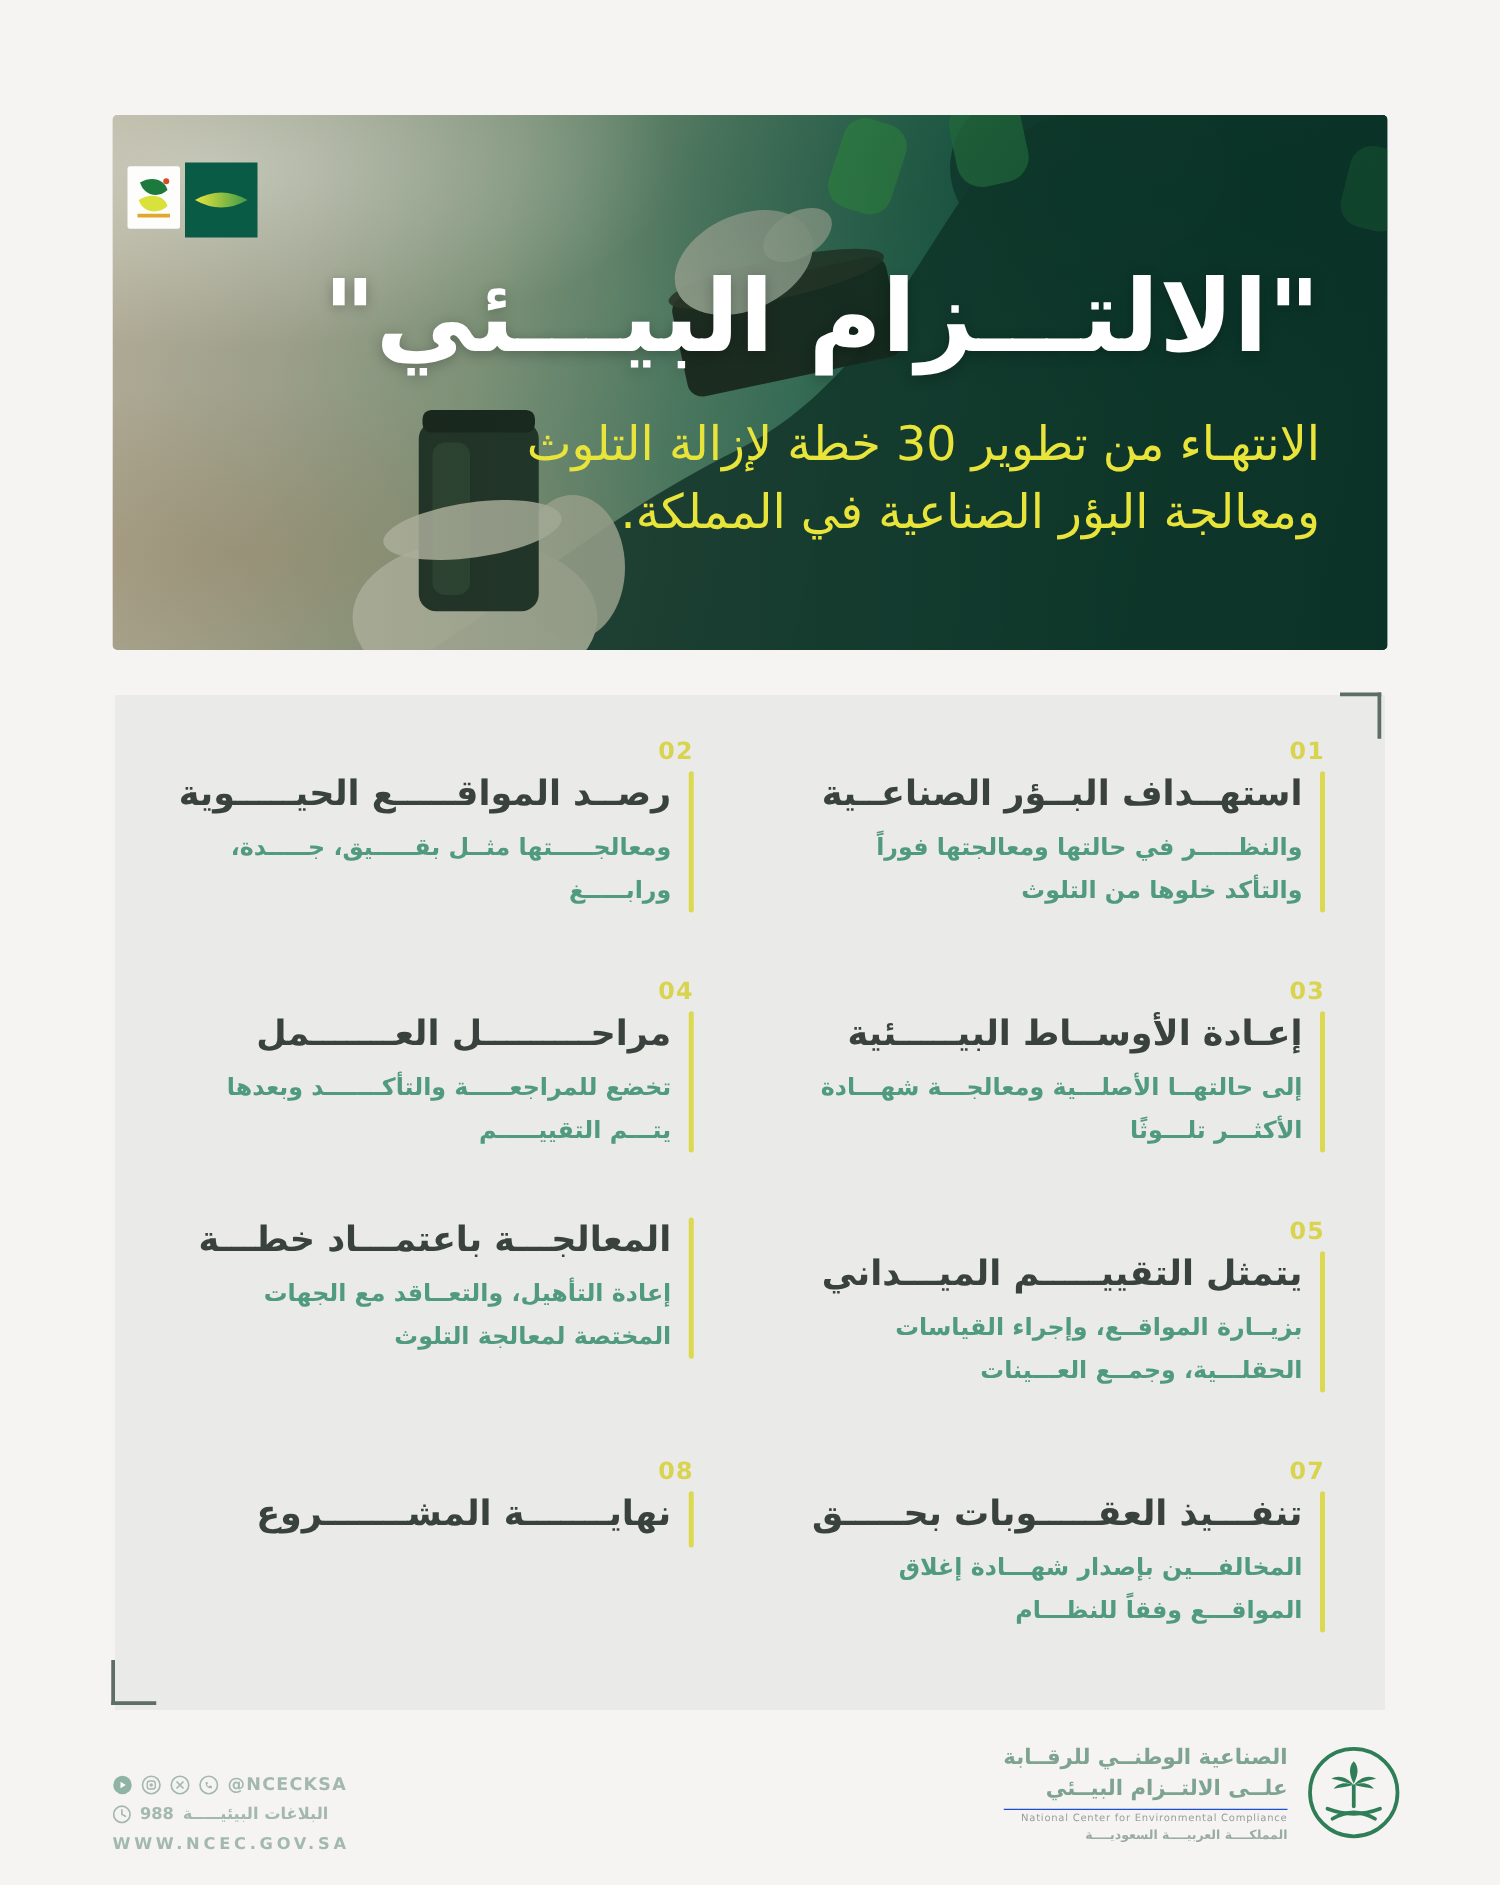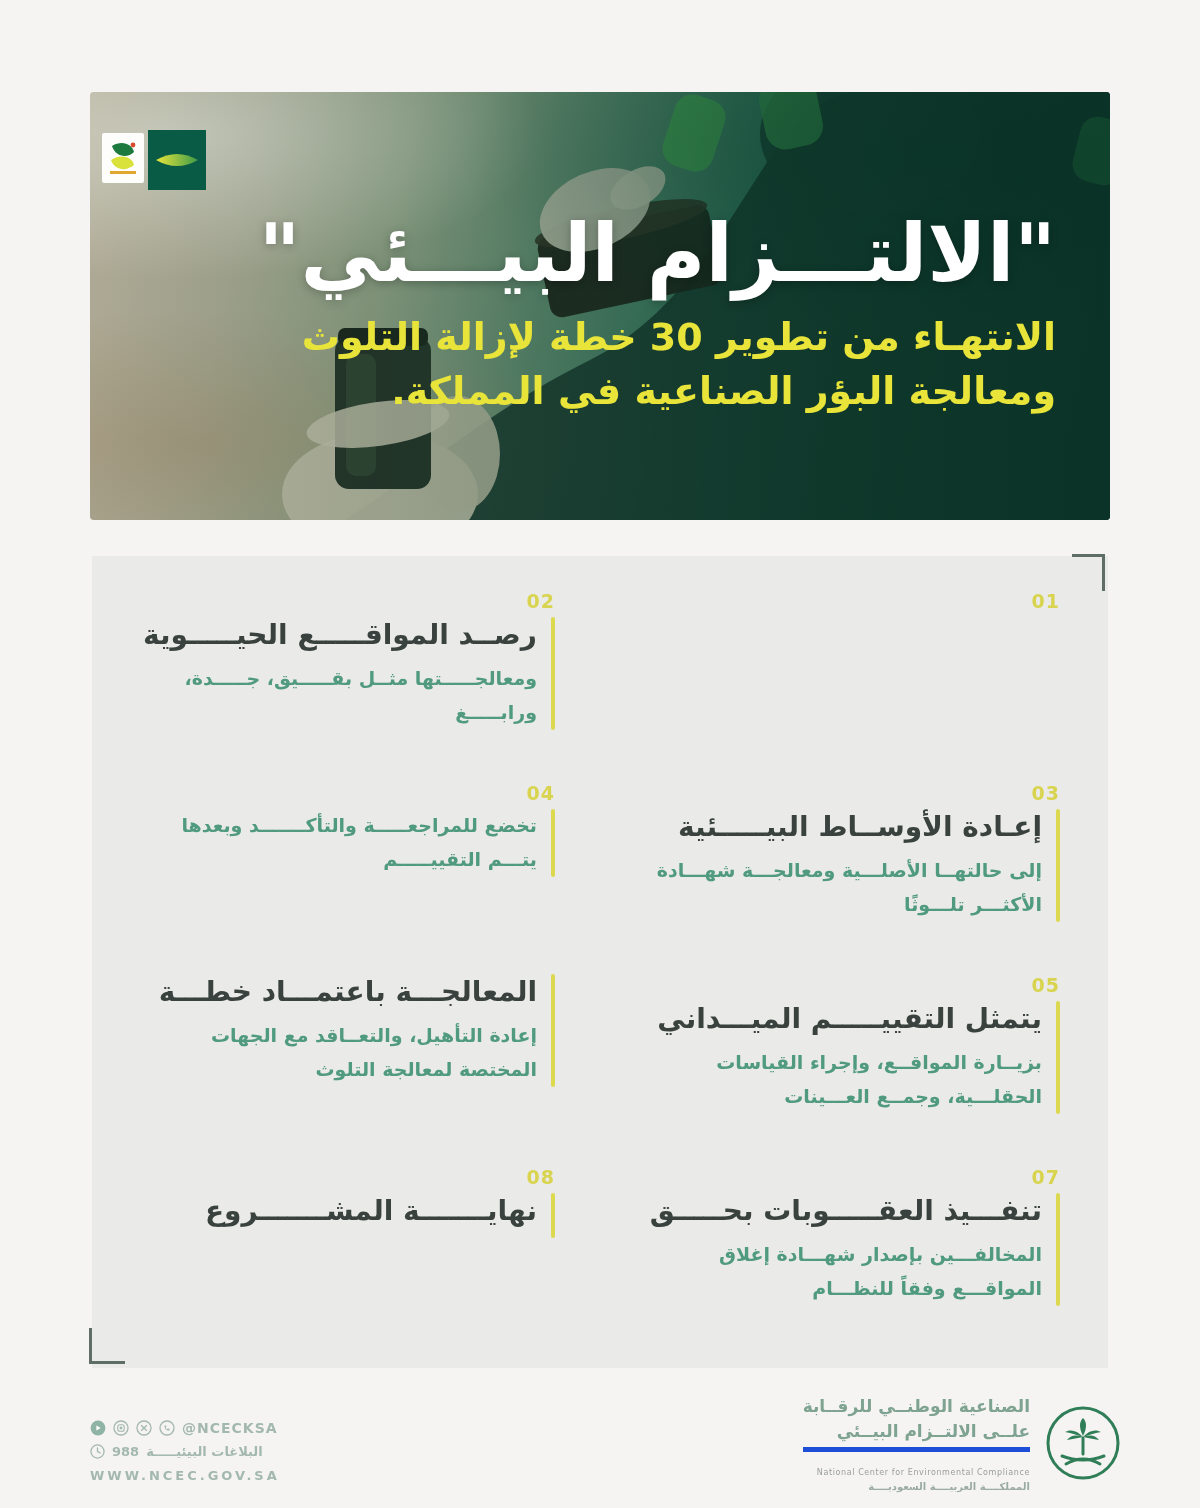--- a/index.html
+++ b/index.html
@@ -18,21 +18,21 @@
   .hero-tint { position:absolute; inset:0;
     background:
       radial-gradient(ellipse 70% 60% at 85% 15%, rgba(6,48,36,.35), rgba(6,48,36,0) 70%),
       linear-gradient(to right, rgba(120,150,125,.10) 0%, rgba(45,105,80,.26) 40%, rgba(13,72,52,.44) 75%, rgba(8,60,44,.5) 100%);
   }
   .logo-white { position:absolute; left:12px; top:41px; width:42px; height:50px; background:#fdfdfb; border-radius:2px; z-index:5; display:flex; align-items:center; justify-content:center; }
   .logo-green { position:absolute; left:58px; top:38px; width:58px; height:60px; background:#0a5b45; z-index:5; display:flex; align-items:center; justify-content:center; }
   .hero-text { position:absolute; right:54px; top:116px; direction:rtl; text-align:right; z-index:4; }
   .hero-title { color:#ffffff; font-size:80px; font-weight:bold; line-height:1.15; letter-spacing:-1px;
     text-shadow:0 2px 10px rgba(0,0,0,.25); }
-  .hero-sub { margin-top:11px; color:#e9e43a; font-size:38px; font-weight:bold; line-height:1.42; }
+  .hero-sub { margin-top:29px; color:#e9e43a; font-size:38px; font-weight:normal; line-height:1.42; }
 
   
   .card { position:absolute; left:92px; top:556px; width:1016px; height:812px; background:#eaeae8; }
   .corner-tr { position:absolute; left:1072px; top:554px; width:33px; height:37px;
     border-top:3px solid #5e6d68; border-right:3px solid #5e6d68; }
   .corner-bl { position:absolute; left:89px; top:1328px; width:36px; height:36px;
     border-bottom:3px solid #5e6d68; border-left:3px solid #5e6d68; }
 
   .grid { position:absolute; inset:0; direction:rtl; display:grid; grid-template-columns:1fr 1fr;
     column-gap:90px; grid-auto-rows:192px; padding:34px 48px 0 48px; }
@@ -47,21 +47,21 @@
   .footer-left { position:absolute; left:90px; top:1420px; color:#a3b8ae; }
   .social-row { display:flex; align-items:center; gap:7px; }
   .social-row svg { display:block; }
   .handle { font-size:14px; font-weight:bold; letter-spacing:1px; margin-right:4px; }
   .hotline-row { display:flex; align-items:flex-start; gap:7px; margin-top:8px; font-size:13px; font-weight:bold; }
   .website { margin-top:9px; font-size:13px; font-weight:bold; letter-spacing:3px; }
 
   .footer-right { position:absolute; right:78px; top:1394px; display:flex; align-items:center; gap:14px; }
   .org-text { text-align:right; direction:rtl; }
   .org-ar { color:#7fa391; font-size:17px; font-weight:bold; line-height:1.45; }
-  .org-en { color:#9a9e9a; font-size:8px; letter-spacing:.6px; margin-top:4px; border-top:5px solid #1d4ed8; padding-top:16px; }
+  .org-en { color:#9a9e9a; font-size:8px; letter-spacing:.6px; margin-top:4px; border-top:1px solid #1d4ed8; padding-top:2px; }
   .org-country { color:#9aaba3; font-size:10px; font-weight:bold; margin-top:4px; }
 </style>
 </head>
 <body>
 
 <div class="page">
 
   <div class="hero">
     <div class="hero-bg"></div>
 
@@ -118,20 +118,27 @@
         <div>ومعالجة البؤر الصناعية في المملكة.</div>
       </div>
     </div>
   </div>
 
   <div class="card">
     <div class="grid">
 
       <div class="item">
         <div class="item-num">01</div>
+        <div class="item-row">
+          <div class="item-bar"></div>
+          <div>
+            <div class="item-title">استهــداف البــؤر الصناعــية</div>
+            <div class="item-desc">والنظـــــر في حالتها ومعالجتها فوراً والتأكد خلوها من التلوث</div>
+          </div>
+        </div>
       </div>
 
       <div class="item">
         <div class="item-num">02</div>
         <div class="item-row">
           <div class="item-bar"></div>
           <div>
             <div class="item-title">رصــد المواقـــــع الحيـــــوية</div>
             <div class="item-desc">ومعالجـــــتها مثــل بقـــــيق، جـــــدة، ورابـــــغ</div>
           </div>
@@ -147,20 +154,21 @@
             <div class="item-desc">إلى حالتهــا الأصلـــية ومعالجـــة شهـــادة الأكثـــر تلـــوثًا</div>
           </div>
         </div>
       </div>
 
       <div class="item">
         <div class="item-num">04</div>
         <div class="item-row">
           <div class="item-bar"></div>
           <div>
+            <div class="item-title">مراحـــــــــل العـــــــمل</div>
             <div class="item-desc">تخضع للمراجعـــــة والتأكـــــــد وبعدها يتـــم التقييـــــم</div>
           </div>
         </div>
       </div>
 
       <div class="item">
         <div class="item-num">05</div>
         <div class="item-row">
           <div class="item-bar"></div>
           <div>

